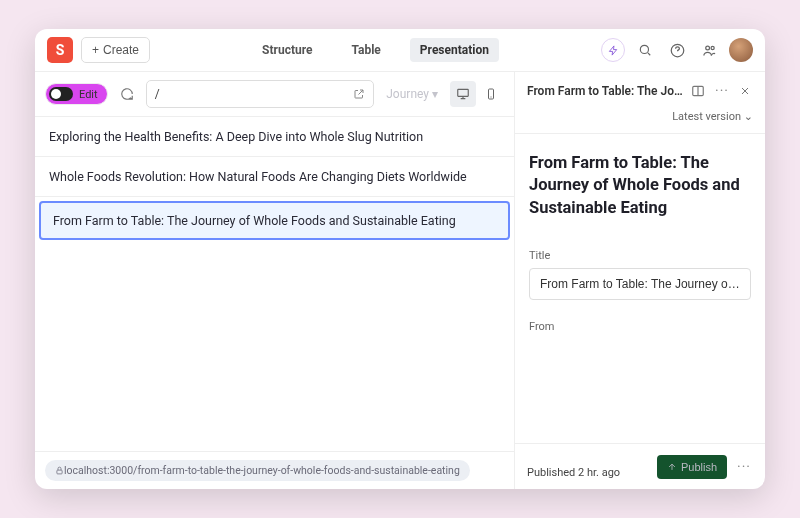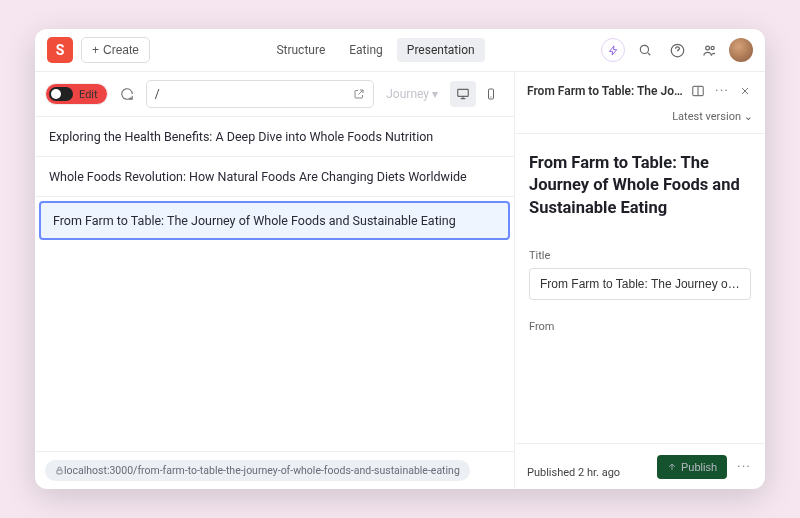--- a/index.html
+++ b/index.html
@@ -52,42 +52,43 @@
       padding: 5px 10px;
       background: #fff;
       color: #555;
       font-size: 12px;
       cursor: pointer;
     }
     .center-tabs {
       flex: 1;
       display: flex;
       justify-content: center;
-      gap: 4px;
+      gap: 19px;
+      font-weight: bold;
     }
     .tab { padding: 5px 10px; color: #555; cursor: pointer; border-radius: 4px; font-size: 12px; }
     .tab.active { background: #eceef1; color: #333; }
     .topbar-right { display: flex; align-items: center; gap: 8px; }
     .icon-btn {
       width: 24px; height: 24px; border: 1px solid #ddd; border-radius: 50%;
       display: flex; align-items: center; justify-content: center;
       color: #666; cursor: pointer; font-size: 12px;
     }
     .icon-btn.bolt{ border-color:#e2d2f3; color:#8a5cd9;}
     .icon-btn.none{border:none;}
     .avatar { width: 24px; height: 24px; border-radius: 50%; background: radial-gradient(circle at 40% 35%, #d5a178, #8b5a3c); }
     .body { flex: 1; display: flex; min-height: 0; }
     .left-col { flex: 1; border-right: 1px solid #eee; display: flex; flex-direction: column; min-height:0;}
     .left-toolbar {
       display: flex; align-items: center; gap: 8px;
       padding: 8px 10px; border-bottom: 1px solid #eee;
     }
     .edit-pill {
       display: flex; align-items: center; gap: 6px;
-      background: #ef4444; border-radius: 20px; padding: 3px 9px 3px 3px;
+      background: #d946ef; border-radius: 20px; padding: 3px 9px 3px 3px;
       font-size: 11px; color: #333; border:1px solid #eee;
     }
     .toggle {
       width: 24px; height: 14px; background: #222; border-radius: 7px;
       position: relative; cursor: pointer;
     }
     .toggle::after {
       content: ""; position: absolute; left: 2px; top: 2px;
       width: 10px; height: 10px; background: #fff; border-radius: 50%;
     }
@@ -157,21 +158,21 @@
 <div class="window">
 
   <div class="topbar">
     <div class="logo">S</div>
     <button class="create-btn">
       <span>+</span>
       <span>Create</span>
     </button>
     <div class="center-tabs">
       <div class="tab">Structure</div>
-      <div class="tab">Eating</div>
+      <div class="tab">Table</div>
       <div class="tab active">Presentation</div>
     </div>
     <div class="topbar-right">
       <div class="icon-btn bolt">
         <svg width="11" height="11" viewBox="0 0 24 24" fill="none" stroke="currentColor" stroke-width="2">
             <path d="M13 2L3 14h7l-1 8 10-12h-7l1-8z"></path>
           </svg>
       </div>
       <div class="icon-btn none">
         <svg width="14" height="14" viewBox="0 0 24 24" fill="none" stroke="currentColor" stroke-width="2">
@@ -230,21 +231,21 @@
           </div>
           <div class="device-ic">
             <svg width="12" height="14" viewBox="0 0 24 24" fill="none" stroke="currentColor" stroke-width="2">
                 <rect x="7" y="2" width="10" height="20" rx="2"></rect>
                 <path d="M11 18h2"></path>
               </svg>
           </div>
         </div>
       </div>
       <div class="list">
-        <div class="list-item">Exploring the Health Benefits: A Deep Dive into Whole Foods Nutrition</div>
+        <div class="list-item">Exploring the Health Benefits: A Deep Dive into Whole Slug Nutrition</div>
         <div class="list-item">Whole Foods Revolution: How Natural Foods Are Changing Diets Worldwide</div>
         <div class="list-item selected">From Farm to Table: The Journey of Whole Foods and Sustainable Eating</div>
       </div>
       <div class="footer">
         <div class="footer-pill">
           <span>
             <svg width="9" height="9" viewBox="0 0 24 24" fill="none" stroke="currentColor" stroke-width="2">
                 <rect x="5" y="11" width="14" height="10" rx="2"></rect>
                 <path d="M8 11V7a4 4 0 018 0v4"></path>
               </svg>

